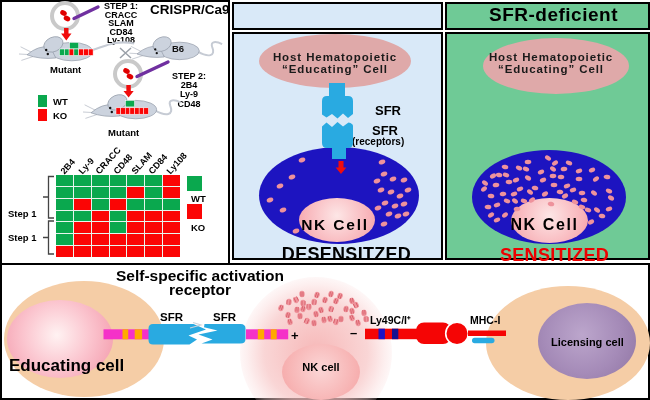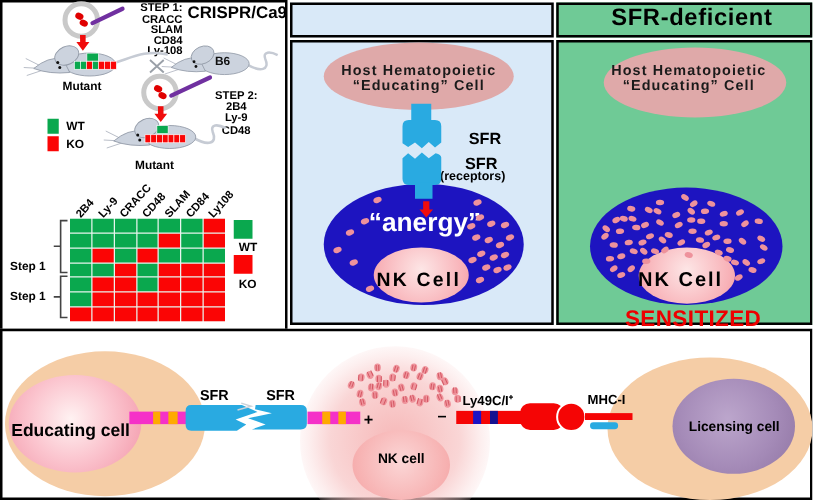--- a/index.html
+++ b/index.html
@@ -15,21 +15,21 @@
   <div class="abs" style="left:0;top:0;width:230px;height:265px;border:2px solid #000;background:#fff"></div>
   <div class="abs" style="left:232px;top:2px;width:211px;height:28px;border:2px solid #000;background:#d9e9f8"></div>
   <div class="abs" style="left:232px;top:32px;width:211px;height:228px;border:2px solid #000;background:#d9e9f8"></div>
   <div class="abs" style="left:445px;top:2px;width:205px;height:28px;border:2px solid #000;background:#6fca96"></div>
   <div class="abs" style="left:445px;top:32px;width:205px;height:228px;border:2px solid #000;background:#6fca96"></div>
   <div class="abs" style="left:0;top:263px;width:650px;height:137px;border:2px solid #000;background:#fff"></div>
 
   <div class="abs b" style="left:451px;top:4px;width:205px;text-align:center;font-size:19px;letter-spacing:0.5px">SFR-deficient</div>
 
   <div class="abs b" style="left:150px;top:2px;font-size:13.5px">CRISPR/Ca9</div>
-  <div class="abs b" style="left:96px;top:2px;width:50px;text-align:right;font-size:9px;line-height:8.6px">STEP 1:<br>CRACC<br>SLAM<br>CD84<br>Ly-108</div>
+  <div class="abs b" style="left:96px;top:2px;width:50px;text-align:center;font-size:9px;line-height:8.6px">STEP 1:<br>CRACC<br>SLAM<br>CD84<br>Ly-108</div>
   <div class="abs b" style="left:163px;top:72px;width:52px;text-align:center;font-size:9px;line-height:9.2px">STEP 2:<br>2B4<br>Ly-9<br>CD48</div>
   <div class="abs b" style="left:50px;top:64px;font-size:9.5px">Mutant</div>
   <div class="abs b" style="left:108px;top:127px;font-size:9.5px">Mutant</div>
   <div class="abs b" style="left:172px;top:44px;font-size:9px">B6</div>
 
   <div class="abs" style="left:38px;top:95px;width:9px;height:12px;background:#0aa84e"></div>
   <div class="abs b" style="left:53px;top:96px;font-size:9.5px">WT</div>
   <div class="abs" style="left:38px;top:109px;width:9px;height:12px;background:#fb0505"></div>
   <div class="abs b" style="left:53px;top:110px;font-size:9.5px">KO</div>
 
@@ -101,35 +101,36 @@
   <div class="abs" style="left:187px;top:204px;width:15px;height:15px;background:#fb0505"></div>
   <div class="abs b" style="left:191px;top:222px;font-size:9.5px">KO</div>
 
   <div class="abs" style="left:259px;top:34px;width:152px;height:54px;border-radius:50%;background:#dfa9a9"></div>
   <div class="abs b" style="left:259px;top:52px;width:152px;text-align:center;font-size:11.5px;letter-spacing:0.9px;line-height:11.5px;color:#1a1a1a">Host Hematopoietic<br>“Educating” Cell</div>
   <div class="abs b" style="left:375px;top:103px;font-size:13px">SFR</div>
   <div class="abs b" style="left:372px;top:123px;font-size:13px">SFR</div>
   <div class="abs b" style="left:352px;top:136px;font-size:10px">(receptors)</div>
 
   <div class="abs" style="left:259px;top:147px;width:160px;height:97px;border-radius:50%;background:#1d14c0"></div>
-  <div class="abs b" style="left:259px;top:167px;width:162px;text-align:center;font-size:21px;color:#fff">“anergy”</div>
   <div class="abs" style="left:299px;top:198px;width:76px;height:44px;border-radius:50%;background:radial-gradient(circle at 50% 40%,#fde6e6 0%,#f8b2b8 72%,#f49aa2 100%)"></div>
   <div class="abs b" style="left:297px;top:216px;width:76px;text-align:center;font-size:15.5px;letter-spacing:1.8px">NK Cell</div>
+  <div class="abs b" style="left:241px;top:244px;width:211px;text-align:center;font-size:18px;letter-spacing:0.3px">DESENSITZED</div>
 
   <div class="abs" style="left:483px;top:38px;width:146px;height:56px;border-radius:50%;background:#dfa9a9"></div>
   <div class="abs b" style="left:478px;top:52px;width:146px;text-align:center;font-size:11.5px;letter-spacing:0.9px;line-height:11.5px;color:#1a1a1a">Host Hematopoietic<br>“Educating” Cell</div>
   <div class="abs" style="left:472px;top:150px;width:154px;height:94px;border-radius:50%;background:#1d14c0"></div>
   <div class="abs" style="left:511px;top:198px;width:77px;height:45px;border-radius:50%;background:radial-gradient(circle at 50% 40%,#fde6e6 0%,#f8b2b8 72%,#f49aa2 100%)"></div>
   <div class="abs b" style="left:506px;top:216px;width:77px;text-align:center;font-size:16px;letter-spacing:1.6px">NK Cell</div>
   <div class="abs b" style="left:452px;top:245px;width:205px;text-align:center;font-size:18px;color:#ee0000;letter-spacing:0.3px">SENSITIZED</div>
 
+  <div class="abs b" style="left:106px;top:269px;width:188px;text-align:center;font-size:15.5px;line-height:13.5px">Self-specific activation<br>receptor</div>
 
   <div class="abs" style="left:4px;top:281px;width:160px;height:116px;border-radius:50%;background:#f5cda6"></div>
   <div class="abs" style="left:7px;top:300px;width:106px;height:78px;border-radius:50%;background:radial-gradient(circle at 47% 45%,#fff2f2 0%,#fbc4ce 48%,#f294a6 100%)"></div>
-  <div class="abs b" style="left:9px;top:336px;font-size:14px">Educating cell</div>
+  <div class="abs b" style="left:9px;top:356px;font-size:17px">Educating cell</div>
 
   <div class="abs" style="left:240px;top:277px;width:152px;height:152px;border-radius:50%;background:radial-gradient(circle at 50% 50%,rgba(246,180,180,0.95) 0%,rgba(247,196,196,0.7) 48%,rgba(250,216,216,0.42) 64%,rgba(255,255,255,0) 77%)"></div>
   <div class="abs" style="left:282px;top:344px;width:78px;height:56px;border-radius:50%;background:radial-gradient(circle at 50% 45%,#fbd6d6 0%,#f7b2b2 70%,#f3a3a3 100%)"></div>
   <div class="abs b" style="left:282px;top:361px;width:78px;text-align:center;font-size:11px">NK cell</div>
 
   <div class="abs" style="left:486px;top:286px;width:164px;height:114px;border-radius:50%;background:#f5cda6"></div>
   <div class="abs" style="left:538px;top:303px;width:98px;height:76px;border-radius:50%;background:radial-gradient(circle at 45% 42%,#bca6cc 0%,#a58bb8 55%,#8f74a2 100%)"></div>
   <div class="abs b" style="left:551px;top:336px;font-size:11px">Licensing cell</div>
 
   <div class="abs b" style="left:160px;top:311px;font-size:11.5px">SFR</div>

